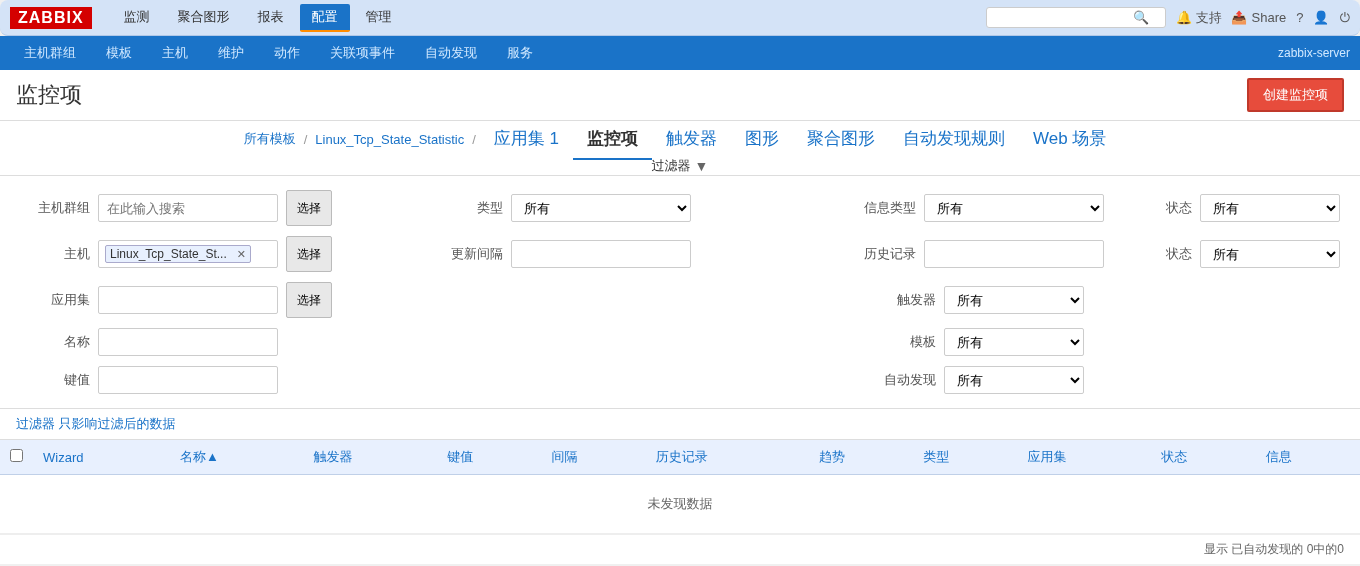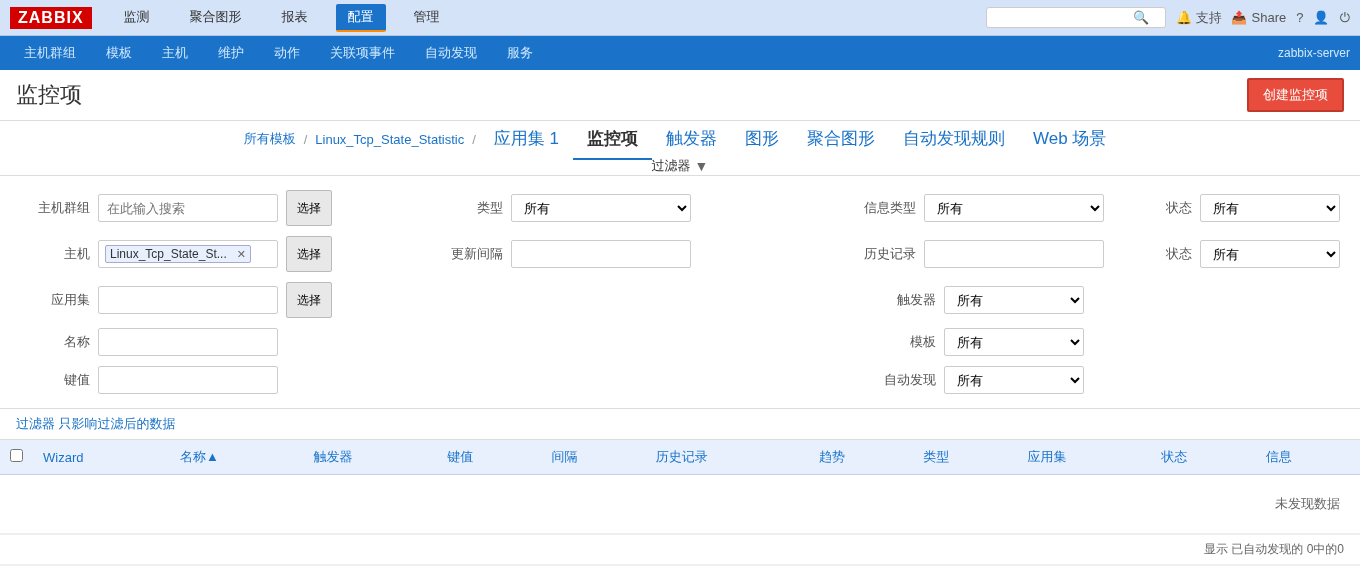--- a/index.html
+++ b/index.html
@@ -6,33 +6,34 @@
     body { font-family: Arial, sans-serif; font-size: 13px; background: #f0f0f0; color: #333; }
 
     
     .top-nav {
       background: #d4e3f7;
       display: flex;
       align-items: center;
       height: 36px;
       padding: 0 10px;
       border-bottom: 1px solid #b0c8e8;
+      border-radius: 8px;
     }
     .logo {
       background: #d40000;
       color: white;
       font-weight: bold;
       font-size: 16px;
       padding: 2px 8px;
       margin-right: 20px;
       letter-spacing: 1px;
     }
     .top-nav-links {
       display: flex;
-      gap: 16px;
+      gap: 4px;
       flex: 1;
       text-align: right;
     }
     .top-nav-link {
       padding: 4px 12px;
       cursor: pointer;
       color: #333;
       font-size: 13px;
       border-radius: 2px;
     }
@@ -288,21 +289,21 @@
       color: #1a73c8;
       white-space: nowrap;
     }
     thead th.sortable { cursor: pointer; }
     tbody tr td {
       padding: 8px 10px;
       border-bottom: 1px solid #eee;
       font-size: 13px;
     }
     .no-data {
-      text-align: right;
+      text-align: center;
       color: #666;
       padding: 20px;
     }
     .table-footer {
       padding: 6px 16px;
       font-size: 12px;
       color: #666;
       text-align: right;
       background: #fff;
       border-top: 1px solid #eee;

